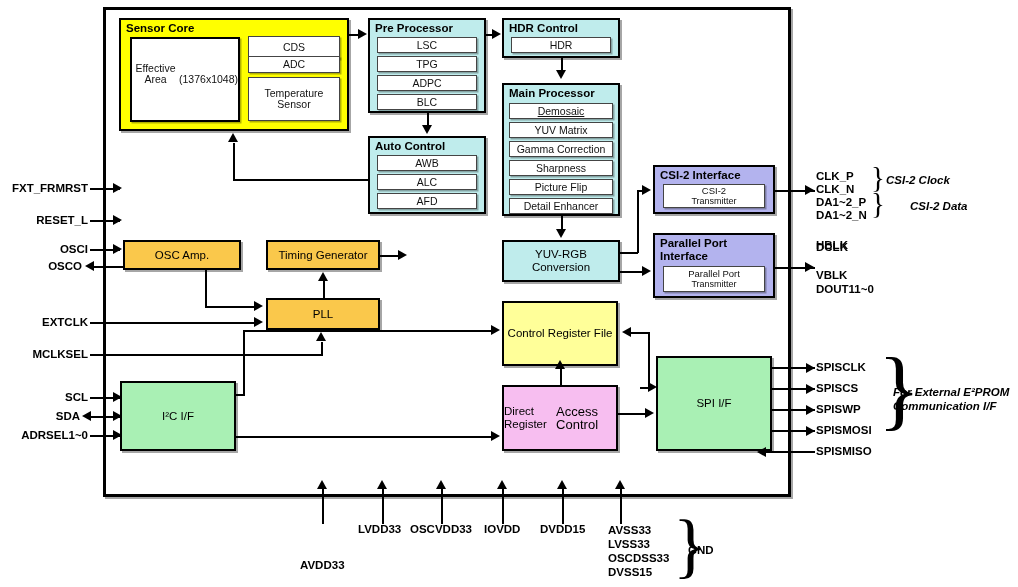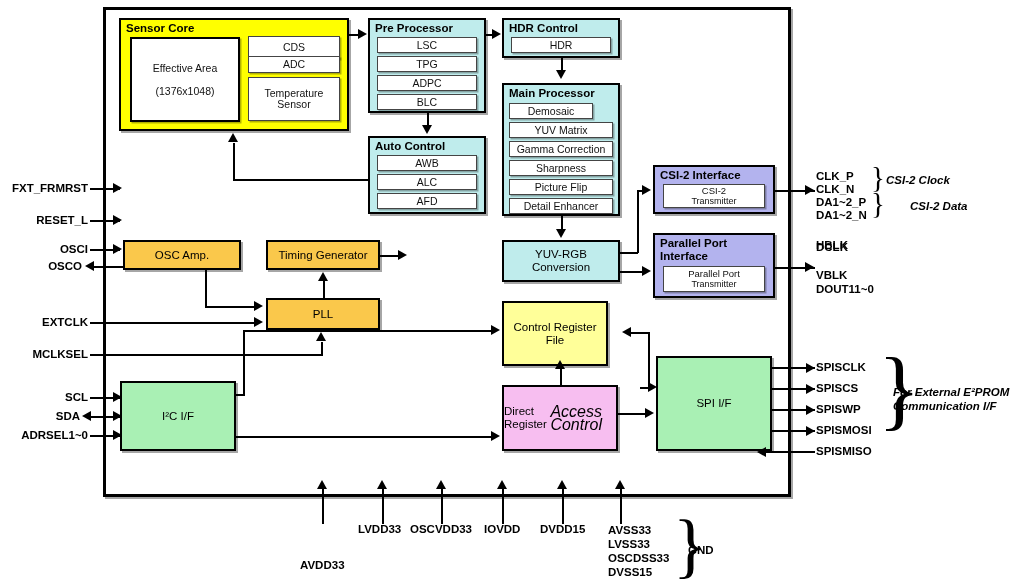--- a/index.html
+++ b/index.html
@@ -55,21 +55,21 @@
 </head>
 <body>
 
 <div id="stage">
 
   <div id="chip" class="abs"></div>
 
   <div class="blk c-yellow" style="left:119px;top:18px;width:230px;height:113px;">
     <span class="ttl">Sensor Core</span>
   </div>
-  <div class="sub c-yellow" style="left:130px;top:37px;width:110px;height:85px;flex-direction:column;border:2px solid #000;">
+  <div class="sub c-yellow" style="left:130px;top:37px;width:110px;height:85px;border:2px solid #000;">
     <span style="margin-bottom:12px;">Effective Area</span>
     <span>(1376x1048)</span>
   </div>
   <div class="sub" style="left:248px;top:36px;width:92px;height:23px;">CDS</div>
   <div class="sub" style="left:248px;top:56px;width:92px;height:17px;">ADC</div>
   <div class="sub" style="left:248px;top:77px;width:92px;height:44px;flex-direction:column;">
     <span>Temperature</span>
     <span>Sensor</span>
   </div>
 
@@ -89,21 +89,21 @@
   <div class="sub" style="left:377px;top:193px;width:100px;height:16px;">AFD</div>
 
   <div class="blk c-cyan" style="left:502px;top:18px;width:118px;height:40px;">
     <span class="ttl">HDR Control</span>
   </div>
   <div class="sub" style="left:511px;top:37px;width:100px;height:16px;">HDR</div>
 
   <div class="blk c-cyan" style="left:502px;top:83px;width:118px;height:133px;">
     <span class="ttl">Main Processor</span>
   </div>
-  <div class="sub" style="left:509px;top:103px;width:84px;height:16px;">Demosaic</div>
+  <div class="sub" style="left:509px;top:103px;width:104px;height:16px;text-decoration:underline;">Demosaic</div>
   <div class="sub" style="left:509px;top:122px;width:104px;height:16px;">YUV Matrix</div>
   <div class="sub" style="left:509px;top:141px;width:104px;height:16px;">Gamma Correction</div>
   <div class="sub" style="left:509px;top:160px;width:104px;height:16px;">Sharpness</div>
   <div class="sub" style="left:509px;top:179px;width:104px;height:16px;">Picture Flip</div>
   <div class="sub" style="left:509px;top:198px;width:104px;height:16px;">Detail Enhancer</div>
 
   <div class="blk c-cyan" style="left:502px;top:240px;width:118px;height:42px;flex-direction:column;align-items:center;justify-content:center;">
     <span style="font-size:11.5px;line-height:13px;">YUV-RGB</span>
     <span style="font-size:11.5px;line-height:13px;">Conversion</span>
   </div>
@@ -136,27 +136,27 @@
   </div>
 
   <div class="blk c-orange" style="left:266px;top:240px;width:114px;height:30px;align-items:center;justify-content:center;">
     <span class="ctr">Timing Generator</span>
   </div>
 
   <div class="blk c-green" style="left:120px;top:381px;width:116px;height:70px;align-items:center;justify-content:center;">
     <span class="ctr">I²C I/F</span>
   </div>
 
-  <div class="blk c-lyellow" style="left:502px;top:301px;width:106px;height:65px;align-items:center;justify-content:center;">
+  <div class="blk c-lyellow" style="left:502px;top:301px;width:116px;height:65px;align-items:center;justify-content:center;">
     <span class="ctr">Control Register File</span>
   </div>
 
   <div class="blk c-pink" style="left:502px;top:385px;width:116px;height:66px;align-items:center;justify-content:center;">
     <span style="font-size:11.5px;line-height:13px;">Direct Register</span>
-    <span style="font-size:16px;line-height:13px;font-style:italic;">Access Control</span>
+    <span style="font-size:13px;line-height:13px;">Access Control</span>
   </div>
 
   <div class="blk c-green" style="left:656px;top:356px;width:116px;height:95px;align-items:center;justify-content:center;">
     <span class="ctr">SPI I/F</span>
   </div>
 
   <div class="hline" style="left:349px;top:34px;width:12px;"></div>
   <div class="ar ar-r" style="left:358px;top:29px;"></div>
 
   <div class="hline" style="left:486px;top:34px;width:9px;"></div>

